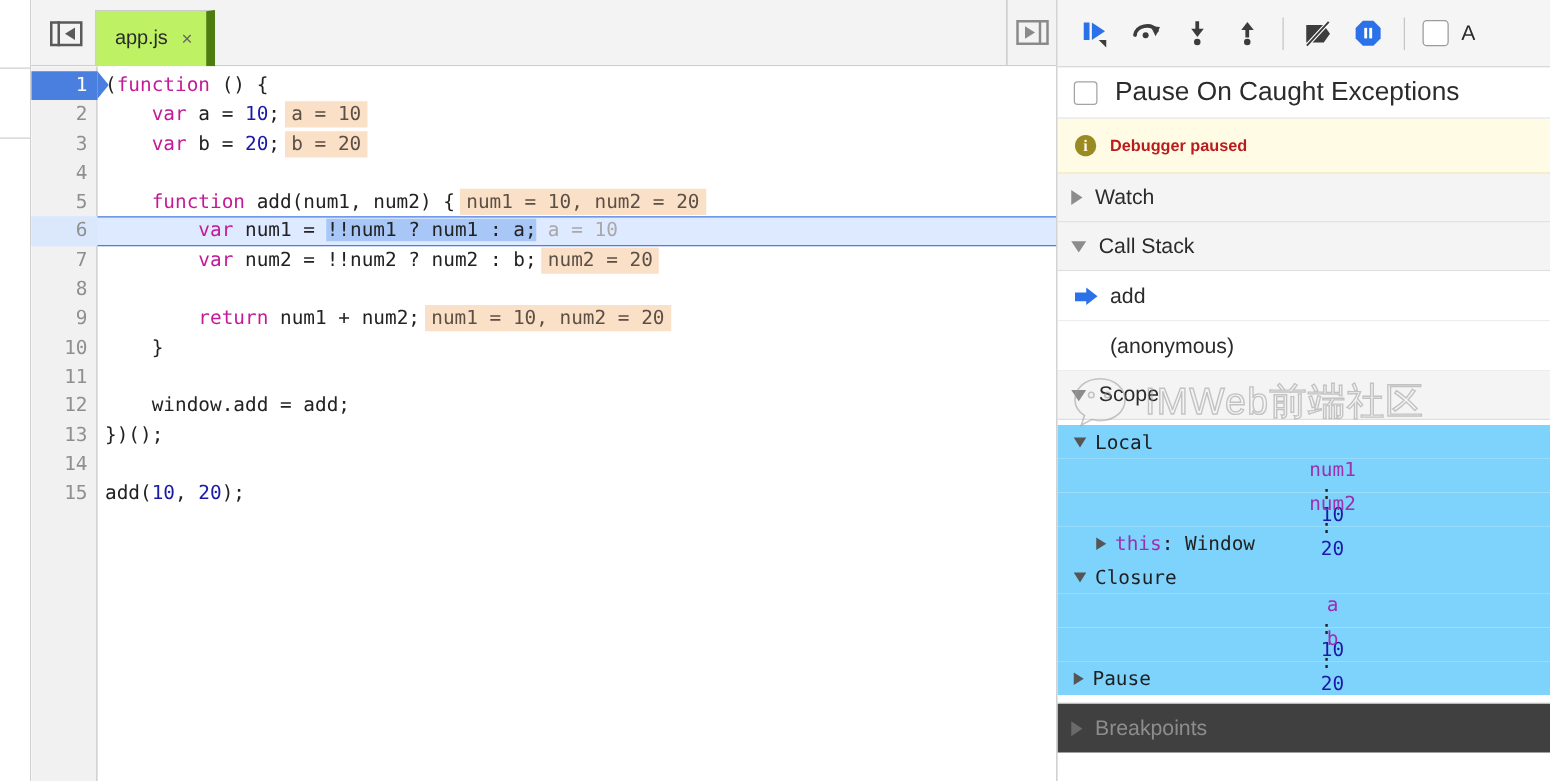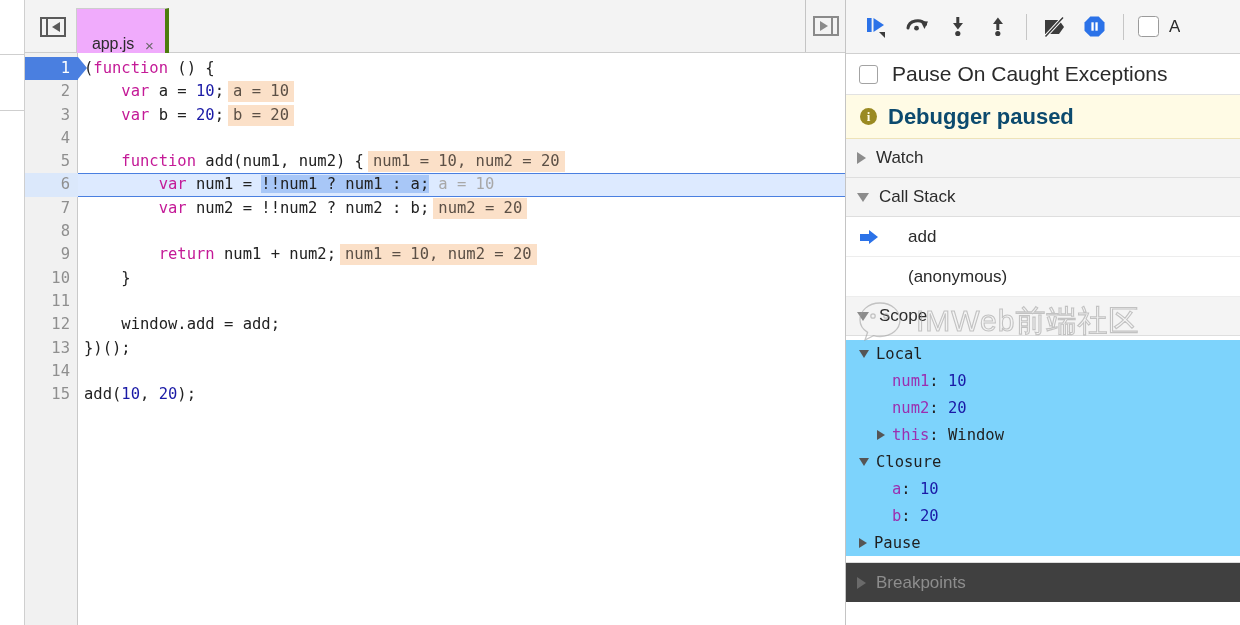--- a/index.html
+++ b/index.html
@@ -59,25 +59,25 @@
   }
   .nav-tri-left {
     position: absolute; left: 10px; top: 50%; transform: translateY(-50%);
     width: 0; height: 0;
     border-top: 5px solid transparent;
     border-bottom: 5px solid transparent;
     border-right: 8px solid #5a5a5a;
   }
   .tab {
     height: 45px;
-    background: #f0abfc;
+    background: #bef264;
     border-left: 1px solid #cdcdcd;
-    border-right: 4px solid #4d7c0f;
+    border-right: 7px solid #4d7c0f;
     border-top: 1px solid #cdcdcd;
-    display: flex; align-items: flex-end;
+    display: flex; align-items: center;
     padding: 0 11px 0 15px;
     font-size: 16px; color: #333;
     cursor: pointer;
     position: relative;
     top: 1px;
   }
   .tab-label { font-size: 16px; color: #2b2b2b; letter-spacing: -0.1px; }
   .tab-close {
     margin-left: 11px; font-size: 15px; color: #666;
     line-height: 1; cursor: pointer;
@@ -223,21 +223,21 @@
   }
   .info-icon {
     width: 17px; height: 17px; border-radius: 50%;
     background: #9a8a22; color: #fffbe5;
     font-size: 13px; font-weight: bold;
     display:flex; align-items:center; justify-content:center;
     font-family: "Liberation Serif", serif;
     flex: 0 0 17px;
   }
   .paused-text {
-    font-size: 22px; font-weight: bold; color: #0c4a6e; margin-left: 11px;
+    font-size: 13px; font-weight: bold; color: #b91c1c; margin-left: 11px;
   }
 
   .section-head {
     height: 39px; flex: 0 0 39px;
     background: #f4f4f4;
     border-bottom: 1px solid #dedede;
     display: flex; align-items: center;
     padding-left: 11px;
     cursor: pointer;
   }
@@ -270,32 +270,32 @@
   .cs-arrow.active::before {
     content:""; position:absolute; left:0; top:4px; width:10px; height:7px; background:#2b72e8;
   }
   .cs-arrow.active::after {
     content:""; position:absolute; left:9px; top:0;
     width:0;height:0;
     border-top:7.5px solid transparent;
     border-bottom:7.5px solid transparent;
     border-left:9px solid #2b72e8;
   }
-  .cs-name { font-size: 17px; color: #2b2b2b; margin-left: 20px; }
+  .cs-name { font-size: 17px; color: #2b2b2b; }
 
   .scope-row {
     height: 27px; flex: 0 0 27px;
     display: flex; align-items: center;
     font-family: "DejaVu Sans Mono", monospace;
     font-size: 15.5px;
     background: #7dd3fc;
     white-space: pre;
   }
   .scope-row.lvl0 { padding-left: 13px; }
-  .scope-row.lvl1 { padding-left: 46px; }
+  .scope-row.lvl1 { padding-left: 46px; flex-direction: column; }
   .scope-row.lvl1-tri { padding-left: 31px; }
   .stri { width:0;height:0; margin-right:7px; flex:0 0 auto; }
   .stri.down {
     border-left: 5.5px solid transparent;
     border-right: 5.5px solid transparent;
     border-top: 8px solid #555;
   }
   .stri.right {
     border-top: 5.5px solid transparent;
     border-bottom: 5.5px solid transparent;

